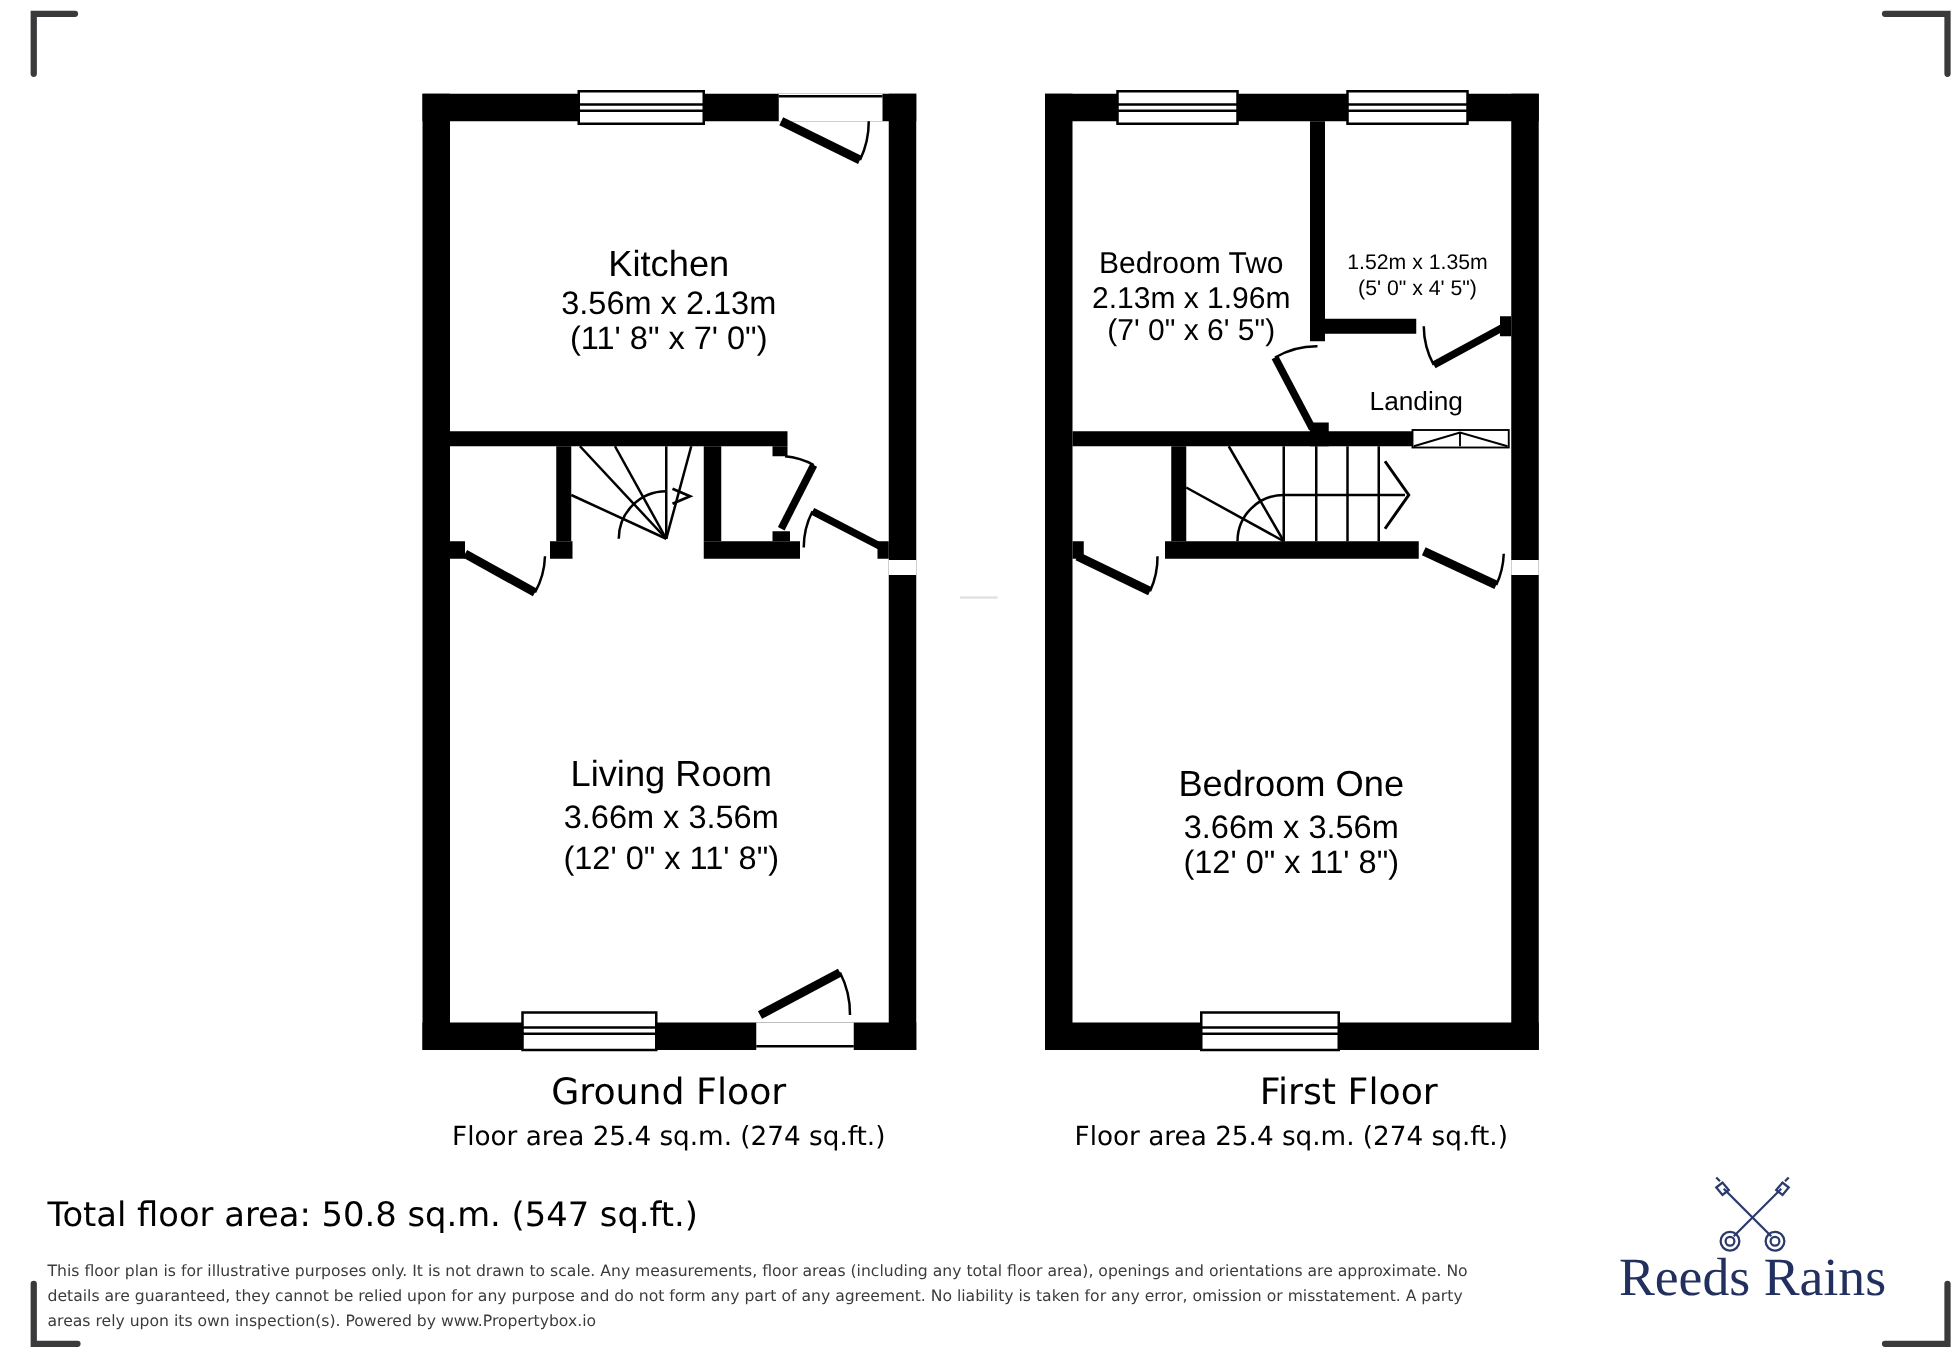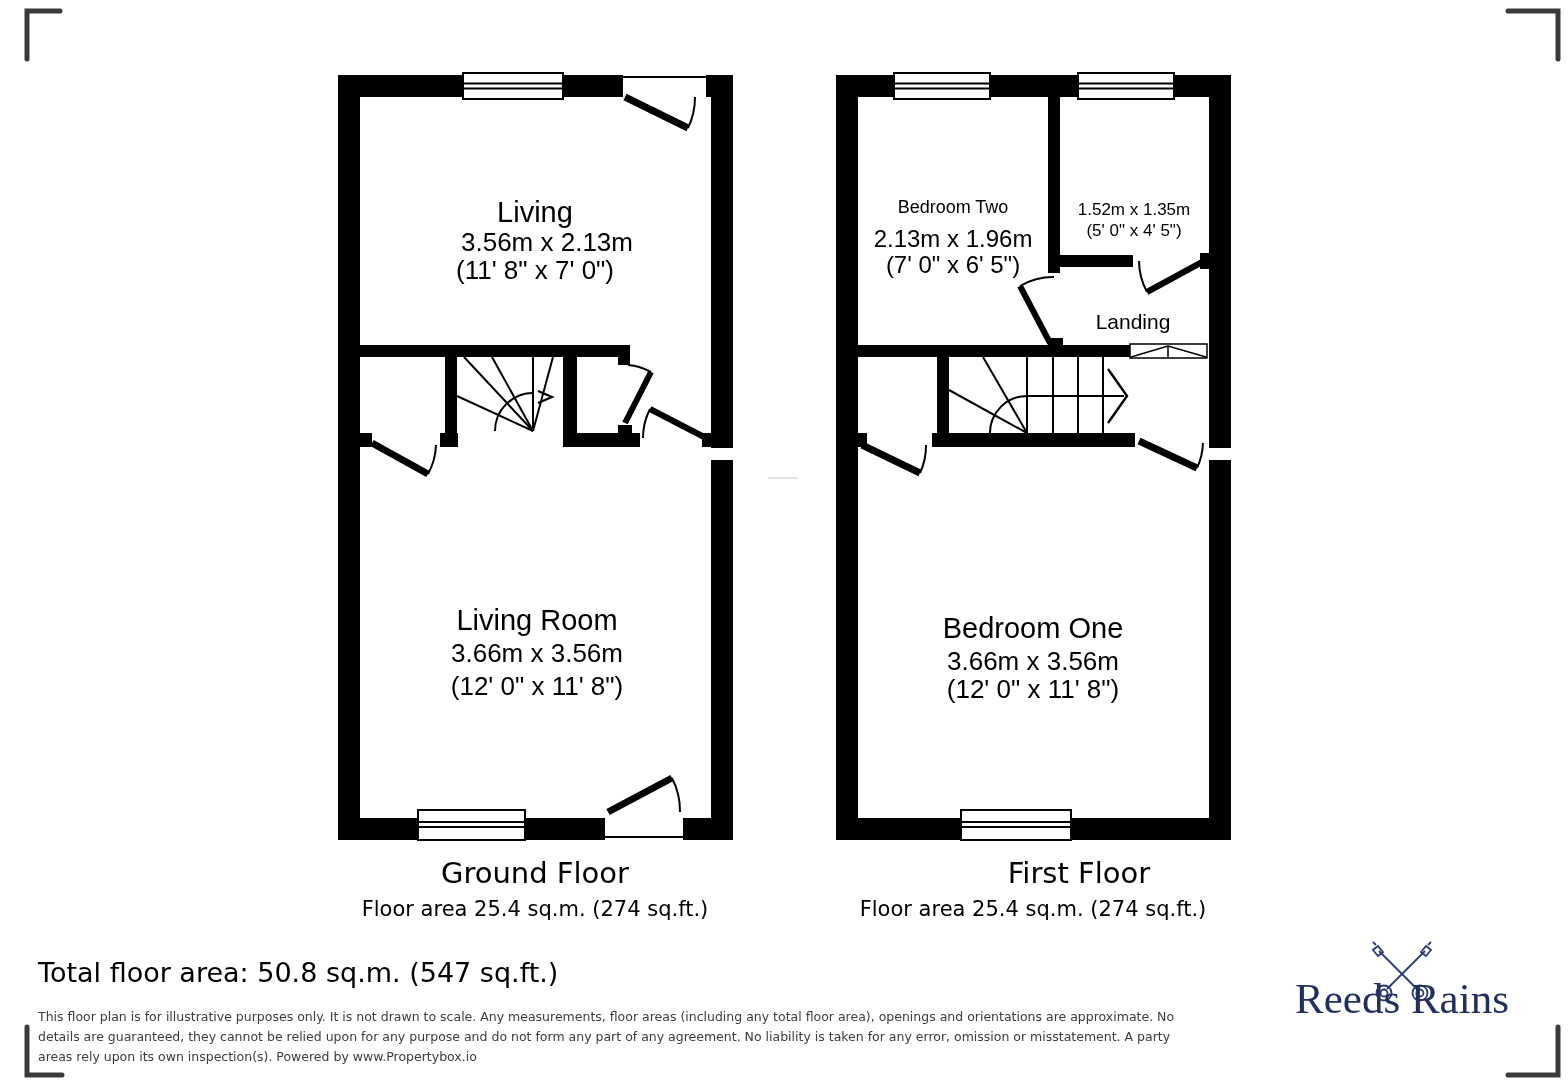--- a/index.html
+++ b/index.html
@@ -182,29 +182,29 @@
     <circle cx="1384" cy="993" r="7.5"></circle>
     <circle cx="1420" cy="993" r="3.5"></circle>
     <circle cx="1420" cy="993" r="7.5"></circle>
     <circle cx="1384" cy="993" r="3.5"></circle>
     <path d="M 1421,952 l 5,-6 l 5,4 l -5,6 z"></path>
     <path d="M 1383,952 l -5,-6 l -5,4 l 5,6 z"></path>
     <path d="M 1428,945 l 3,-3 M 1376,945 l -3,-3"></path>
   </g>
 </svg>
 
-  <div class="lbl" style="left:535px;top:197px;font-size:29px;">Living</div>
-  <div class="lbl" style="left:535px;top:228px;font-size:26px;margin-left:12px;">3.56m x 2.13m</div>
+  <div class="lbl" style="left:535px;top:197px;font-size:29px;">Kitchen</div>
+  <div class="lbl" style="left:535px;top:228px;font-size:26px;">3.56m x 2.13m</div>
   <div class="lbl" style="left:535px;top:256px;font-size:26px;">(11' 8" x 7' 0")</div>
 
   <div class="lbl" style="left:537px;top:605px;font-size:29px;">Living Room</div>
   <div class="lbl" style="left:537px;top:639px;font-size:26px;">3.66m x 3.56m</div>
   <div class="lbl" style="left:537px;top:672px;font-size:26px;">(12' 0" x 11' 8")</div>
 
-  <div class="lbl" style="left:953px;top:198px;font-size:18px;">Bedroom Two</div>
+  <div class="lbl" style="left:953px;top:198px;font-size:24px;">Bedroom Two</div>
   <div class="lbl" style="left:953px;top:226px;font-size:24px;">2.13m x 1.96m</div>
   <div class="lbl" style="left:953px;top:252px;font-size:24px;">(7' 0" x 6' 5")</div>
 
   <div class="lbl" style="left:1134px;top:201px;font-size:17px;">1.52m x 1.35m</div>
   <div class="lbl" style="left:1134px;top:222px;font-size:17px;">(5' 0" x 4' 5")</div>
 
   <div class="lbl" style="left:1133px;top:311px;font-size:21px;">Landing</div>
 
   <div class="lbl" style="left:1033px;top:613px;font-size:29px;">Bedroom One</div>
   <div class="lbl" style="left:1033px;top:647px;font-size:26px;">3.66m x 3.56m</div>
@@ -213,15 +213,15 @@
   <div class="lbl cap" style="left:535px;top:858px;font-size:29px;">Ground Floor</div>
   <div class="lbl cap" style="left:535px;top:898px;font-size:21px;">Floor area 25.4 sq.m. (274 sq.ft.)</div>
   <div class="lbl cap" style="left:1033px;top:858px;font-size:29px;margin-left:46px;">First Floor</div>
   <div class="lbl cap" style="left:1033px;top:898px;font-size:21px;">Floor area 25.4 sq.m. (274 sq.ft.)</div>
 
   <div class="footer-text" style="left:38px;top:957px;font-size:27px;">Total floor area: 50.8 sq.m. (547 sq.ft.)</div>
   <div class="footer-text disc" style="left:38px;top:1010px;">This floor plan is for illustrative purposes only. It is not drawn to scale. Any measurements, floor areas (including any total floor area), openings and orientations are approximate. No</div>
   <div class="footer-text disc" style="left:38px;top:1030px;">details are guaranteed, they cannot be relied upon for any purpose and do not form any part of any agreement. No liability is taken for any error, omission or misstatement. A party</div>
   <div class="footer-text disc" style="left:38px;top:1050px;">areas rely upon its own inspection(s). Powered by www.Propertybox.io</div>
 
-  <div class="brand" style="left:1402px;top:974px;font-size:43px;">Reeds Rains</div>
+  <div class="brand" style="left:1402px;top:998px;font-size:43px;">Reeds Rains</div>
 
 </div>
 
 </body></html>

